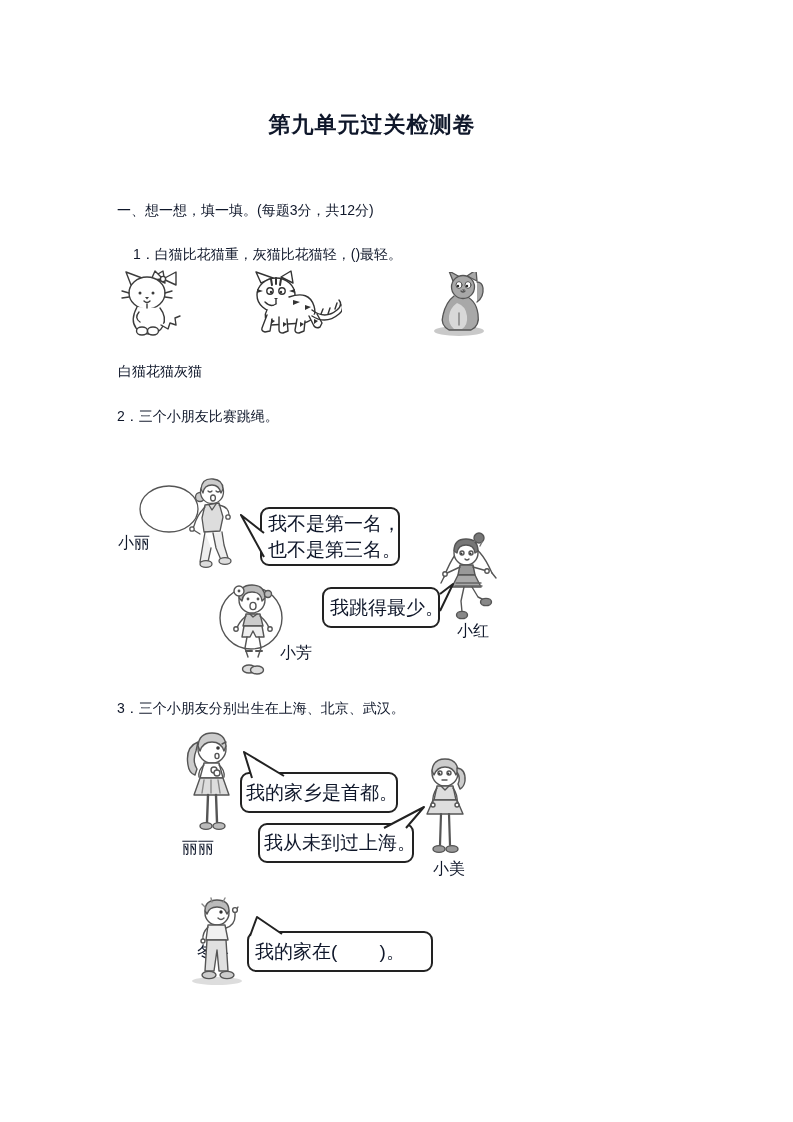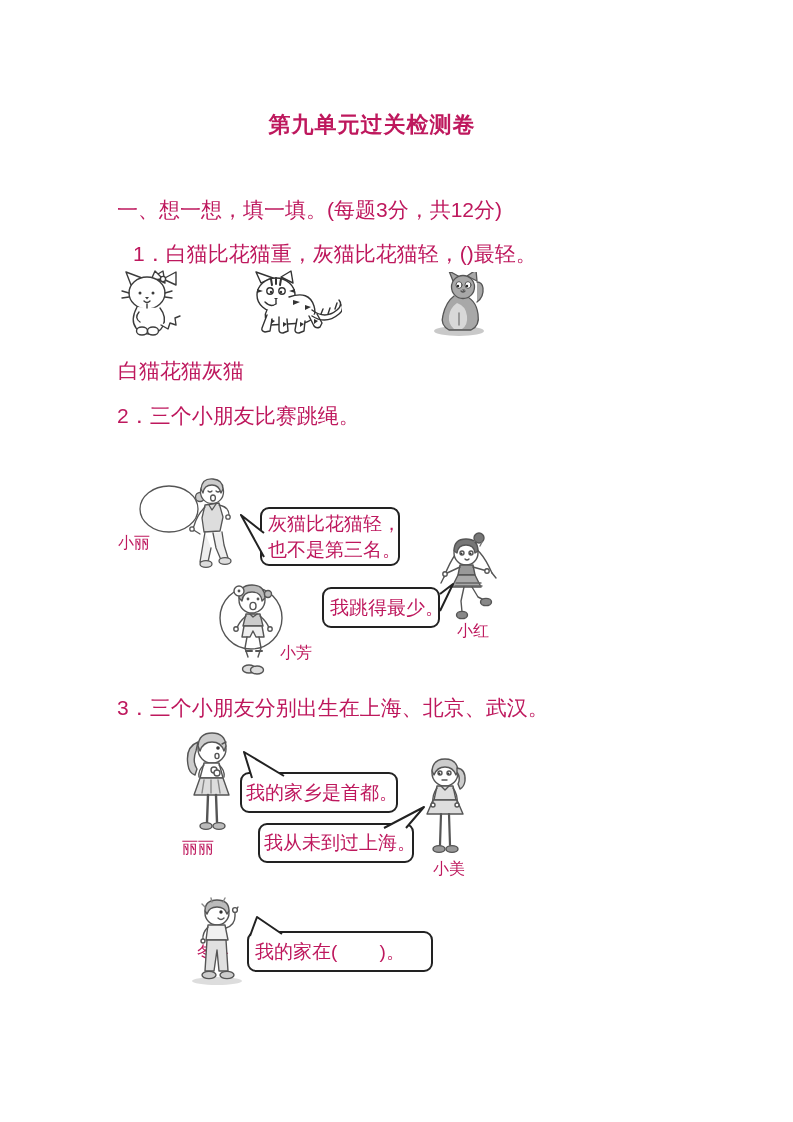--- a/index.html
+++ b/index.html
@@ -1,20 +1,20 @@
 <!DOCTYPE html>
 <html><head>
 <meta charset="utf-8">
 <style>
   html,body{margin:0;padding:0;background:#fff;}
   .page{position:relative;width:744px;height:1122px;background:#ffffff;overflow:hidden;
-        font-family:"Liberation Sans","DejaVu Sans",sans-serif;color:#be185d;}
+        font-family:"Liberation Sans","DejaVu Sans",sans-serif;color:#0f172a;}
   .abs{position:absolute;}
   .title{top:110px;left:0;width:100%;text-align:center;font-size:22px;font-weight:bold;letter-spacing:1px;}
-  .line{font-size:21px;line-height:22px;white-space:pre;}
+  .line{font-size:14px;line-height:22px;white-space:pre;}
   .heading{top:199px;left:117px;}
   .q1text{top:243px;left:117px;margin-left:16px;}
   .q1caption{top:360px;left:118px;}
   .q2text{top:405px;left:117px;}
   .q2fill{top:446px;left:148px;}
   .q3text{top:697px;left:117px;}
   .figlabel{font-size:16px;}
   .bubble{position:absolute;background:#fff;border:2px solid #222;border-radius:9px;
           font-size:19px;display:flex;flex-direction:column;justify-content:center;
           padding:2px 6px;box-sizing:border-box;white-space:pre;z-index:2;}
@@ -127,21 +127,21 @@
       <circle cx="90" cy="41" r="2.2" fill="#fff"></circle>
       <path d="M67,56 l-3,18 l-2,12 l8,0 l3,-14" fill="#eee"></path>
       <path d="M75,57 l3,15 l5,12 l7,-2 l-4,-13 l-2,-13" fill="#eee"></path>
       <ellipse cx="68" cy="88" rx="6" ry="3.4" fill="#ddd"></ellipse>
       <ellipse cx="87" cy="85" rx="6" ry="3.4" fill="#ddd"></ellipse>
     </svg>
   </div>
   <div class="abs figlabel" style="left:118px;top:533px;">小丽</div>
 
   <div class="bubble" style="left:260px;top:507px;width:140px;height:59px;">
-    <div class="bline">灰猫比花猫轻，</div>
+    <div class="bline">我不是第一名，</div>
     <div class="bline">也不是第三名。</div>
   </div>
   <svg class="tail" style="left:236px;top:507px;" width="32" height="56" viewBox="0 0 32 56">
     <path d="M28,50 L5,8 L28,26" fill="#fff" stroke="#222" stroke-width="2" stroke-linejoin="round"></path>
   </svg>
 
   <div class="figure" style="left:215px;top:577px;">
     <svg width="74" height="100" viewBox="0 0 74 100" fill="none" stroke="#555" stroke-width="1.4" stroke-linecap="round" stroke-linejoin="round">
       <circle cx="36" cy="41" r="31"></circle>
       <circle cx="37" cy="23" r="13" fill="#fff"></circle>

